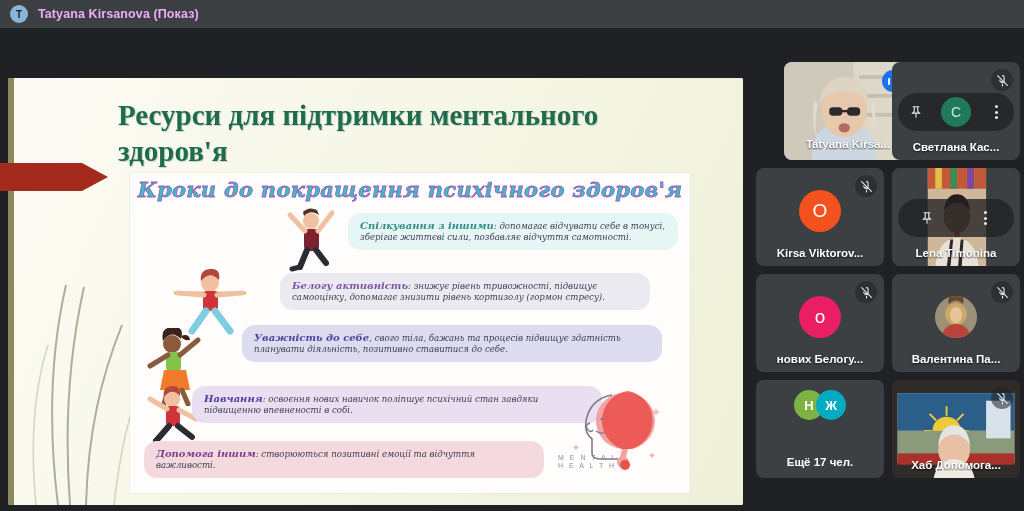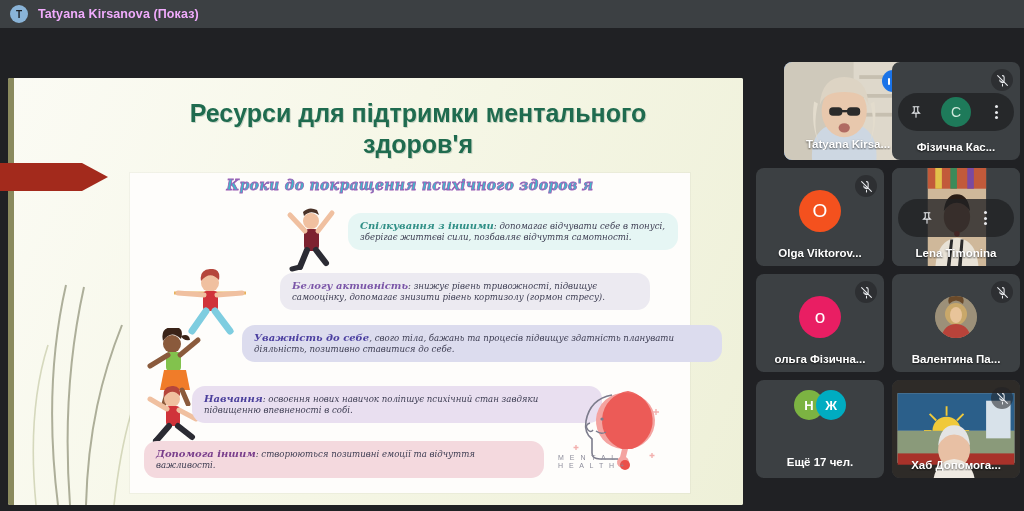--- a/index.html
+++ b/index.html
@@ -50,57 +50,57 @@
   #slide .wash {
     position: absolute; left: 6px; top: 0; width: 729px; height: 100%;
     background: linear-gradient(115deg,#fbfbf4 0%,#f6f7e7 45%,#eef0d8 100%);
   }
   
   #slide .grass { position: absolute; left: 10px; bottom: 0; width: 160px; height: 330px; opacity:.55; }
 
   
   .slide-title {
     position: absolute; left: 110px; top: 20px; width: 600px;
-    text-align: center;
+    text-align: left;
     color: #1f6b4f;
-    font-family: Liberation Sans, sans-serif;
-    font-size: 25px; font-weight: 700; line-height: 1.24;
+    font-family: Liberation Serif, serif;
+    font-size: 29px; font-weight: 700; line-height: 1.24;
     text-shadow: 1px 1px 0 rgba(120,150,130,.35);
   }
 
   
   #card {
     position: absolute; left: 122px; top: 95px; width: 560px; height: 320px;
     background: #fefdfb;
     box-shadow: 0 0 0 1px rgba(0,0,0,.03);
   }
   .card-title {
     position: absolute; left: 0; top: 4px; width: 560px; text-align: center;
     font-family: "DejaVu Serif", serif;
-    font-style: italic; font-weight: 700; font-size: 14px;
+    font-style: italic; font-weight: 700; font-size: 21px;
     color: #3fb8c9;
     -webkit-text-stroke: 0.8px #9b5fb5;
     letter-spacing: .3px; white-space: nowrap;
   }
 
   .bubble {
     position: absolute;
     border-radius: 13px;
     padding: 6px 12px 6px 12px;
     font-family: "DejaVu Serif", serif;
     font-style: italic;
     font-size: 8.6px; line-height: 1.33;
     color: #3d3d52;
   }
   .bubble b { font-weight: 700; font-size: 10px; font-style: italic; }
   .b1 { left: 218px; top: 40px;  width: 330px; background:#e6f6f4; }
   .b1 b { color: #2f8f86; }
   .b2 { left: 150px; top: 100px; width: 370px; background:#eceaf1; }
   .b2 b { color: #7b56a8; }
-  .b3 { left: 112px; top: 152px; width: 480px; background:#dcdcee; }
+  .b3 { left: 112px; top: 152px; width: 420px; background:#dcdcee; }
   .b3 b { color: #4b3fa0; }
   .b4 { left: 62px;  top: 213px; width: 410px; background:#e9dff0; }
   .b4 b { color: #4a3f9c; }
   .b5 { left: 14px;  top: 268px; width: 400px; background:#f4d9de; }
   .b5 b { color: #7a3f8c; }
 
   
   #brain { position: absolute; right: 16px; bottom: 18px; width: 118px; height: 96px; }
   #brain .lbl {
     position: absolute; left: 2px; bottom: 4px;
@@ -359,34 +359,34 @@
               <path d="M7 3h10M9 3v8l-3 3h12l-3-3V3M12 14v7" stroke="#e8eaed" stroke-width="1.9" fill="none" stroke-linecap="round"></path>
             </svg>
           </span>
           <span class="avt" style="background:#1e7a5a">С</span>
           <span class="ic dots">
               <s></s>
               <s></s>
               <s></s>
             </span>
         </div>
-        <div class="name">Фізична Кас...</div>
+        <div class="name">Светлана Кас...</div>
       </div>
     </div>
 
     <div class="tile-wrap">
       <div class="tile">
         <div class="mic-off">
           <svg width="13" height="13" viewBox="0 0 24 24">
             <path d="M12 3a3 3 0 0 1 3 3v6a3 3 0 0 1-5 2.2M7 11a5 5 0 0 0 8 4M12 19v3" stroke="#e8eaed" stroke-width="2" fill="none" stroke-linecap="round"></path>
             <path d="M3 3 L21 21" stroke="#e8eaed" stroke-width="2" stroke-linecap="round"></path>
           </svg>
         </div>
         <div class="initial" style="background:#f4511e">O</div>
-        <div class="name">Olga Viktorov...</div>
+        <div class="name">Kirsa Viktorov...</div>
       </div>
     </div>
 
     <div class="tile-wrap">
       <div class="tile">
         <svg class="vid" viewBox="0 0 136 106" preserveAspectRatio="none">
           <rect width="136" height="106" fill="#3c4043"></rect>
           <rect x="38" y="0" width="62" height="106" fill="#cfb89a"></rect>
           <rect x="38" y="0" width="62" height="22" fill="#c25a3a"></rect>
           <rect x="46" y="0" width="7" height="22" fill="#e2c14a"></rect>
@@ -416,21 +416,21 @@
 
     <div class="tile-wrap">
       <div class="tile">
         <div class="mic-off">
           <svg width="13" height="13" viewBox="0 0 24 24">
             <path d="M12 3a3 3 0 0 1 3 3v6a3 3 0 0 1-5 2.2M7 11a5 5 0 0 0 8 4M12 19v3" stroke="#e8eaed" stroke-width="2" fill="none" stroke-linecap="round"></path>
             <path d="M3 3 L21 21" stroke="#e8eaed" stroke-width="2" stroke-linecap="round"></path>
           </svg>
         </div>
         <div class="initial" style="background:#e91e63">о</div>
-        <div class="name">ольга Фізична...</div>
+        <div class="name">нових Белогу...</div>
       </div>
     </div>
 
     <div class="tile-wrap">
       <div class="tile">
         <div class="mic-off">
           <svg width="13" height="13" viewBox="0 0 24 24">
             <path d="M12 3a3 3 0 0 1 3 3v6a3 3 0 0 1-5 2.2M7 11a5 5 0 0 0 8 4M12 19v3" stroke="#e8eaed" stroke-width="2" fill="none" stroke-linecap="round"></path>
             <path d="M3 3 L21 21" stroke="#e8eaed" stroke-width="2" stroke-linecap="round"></path>
           </svg>

